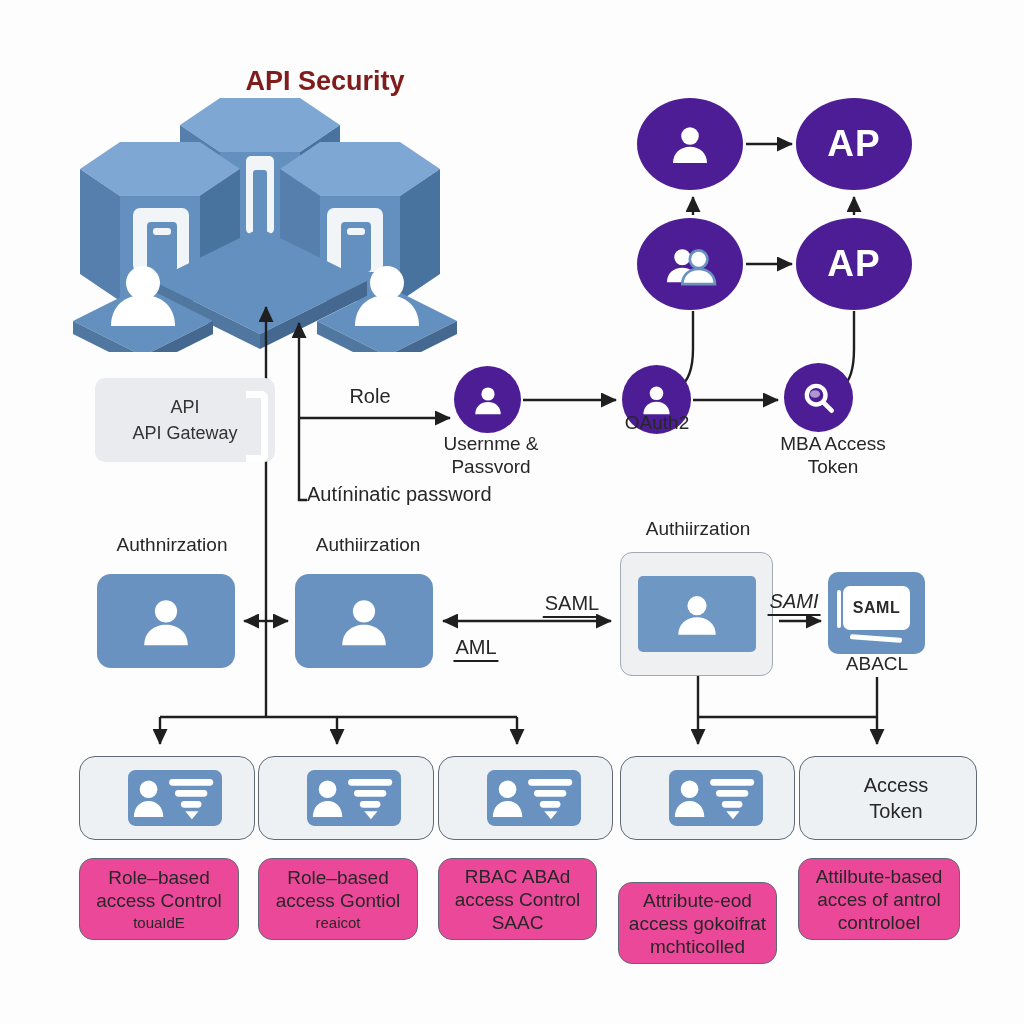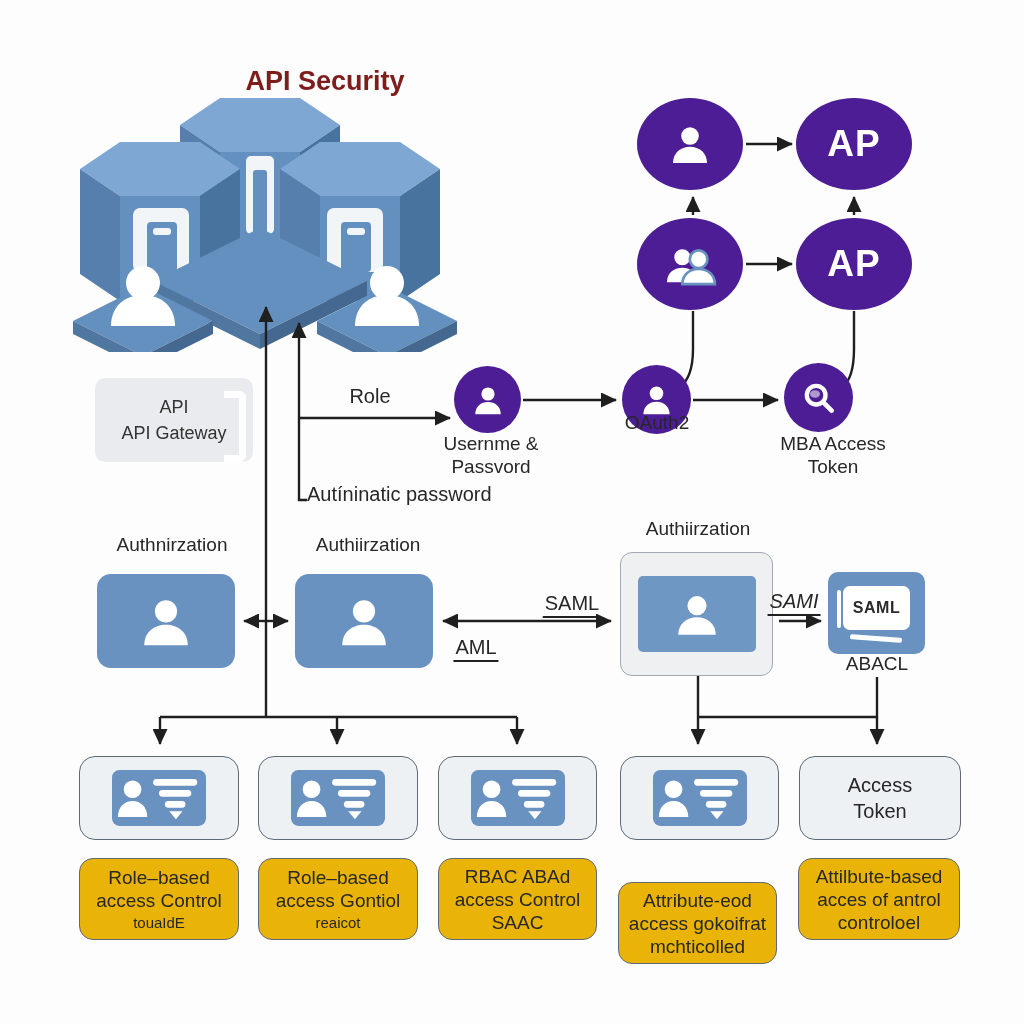--- a/index.html
+++ b/index.html
@@ -26,22 +26,22 @@
   .container-inner{background:#6f97c3;border-radius:5px;width:118px;height:76px;
     display:flex;align-items:center;justify-content:center;}
   .saml-box{background:#6992c0;border-radius:10px;z-index:2;}
   .saml-screen{position:absolute;left:15px;top:14px;width:67px;height:44px;background:#fff;
     border-radius:7px;display:flex;align-items:center;justify-content:center;
     font-size:16px;font-weight:bold;color:#2a2a2a;letter-spacing:.5px;}
   .saml-bar{position:absolute;left:9px;top:18px;width:4px;height:38px;background:#fff;border-radius:2px;}
   .saml-stand{position:absolute;left:22px;top:64px;width:52px;height:5px;background:#fff;
     border-radius:2px;transform:rotate(4deg);}
   .panel{background:#eef1f4;border:1.6px solid #5f6a76;border-radius:16px;
-    display:flex;align-items:center;justify-content:center;z-index:2;}
-  .tbox{background:#eab308;border:1.6px solid #5f6a76;border-radius:14px;
+    display:flex;align-items:center;justify-content:center;z-index:2;padding-left:16px;}
+  .tbox{background:#ec4899;border:1.6px solid #5f6a76;border-radius:14px;
     display:flex;flex-direction:column;align-items:center;justify-content:center;
     font-size:19px;line-height:23px;text-align:center;z-index:2;}
   .tbox .small{font-size:15px;line-height:18px;margin-top:2px;}
   .access-card{font-size:20px;line-height:26px;text-align:center;flex-direction:column;}
   svg{display:block;}
   #connectors{position:absolute;left:0;top:0;z-index:1;pointer-events:none;}
   #cluster{position:absolute;left:55px;top:90px;z-index:0;}
 </style>
 </head>
 <body>
@@ -153,21 +153,21 @@
       <path d="M4,21.5 C4,16.8 7.5,14 12,14 C16.5,14 20,16.8 20,21.5 Z" fill="#fff"></path>
       <circle cx="20.5" cy="9.5" r="4.6" fill="#fff" stroke="#6992c0" stroke-width="1.4"></circle>
       <path d="M12,22.5 C12,17.5 15.8,14.6 20.5,14.6 C25.2,14.6 29,17.5 29,22.5 Z" fill="#fff" stroke="#6992c0" stroke-width="1.4"></path>
     </svg>
   </span>
 </div>
 <div class="abs blue-circle" style="left:796px;top:218px;width:116px;height:92px;">
   <span class="ap-text">AP</span>
 </div>
 
-<div class="abs gateway-box" style="left:95px;top:378px;width:158px;height:84px;">
+<div class="abs gateway-box" style="left:95px;top:378px;width:180px;height:84px;">
   <span>API</span>
   <span>API Gateway</span>
   <span class="gateway-bracket"></span>
 </div>
 
 <div class="abs free-label centerx" style="left:370px;top:385px;">Role</div>
 <div class="abs free-label" style="left:307px;top:483px;">Autíninatic password</div>
 
 <div class="abs blue-circle" style="left:454px;top:366px;width:67px;height:67px;">
   <span>

